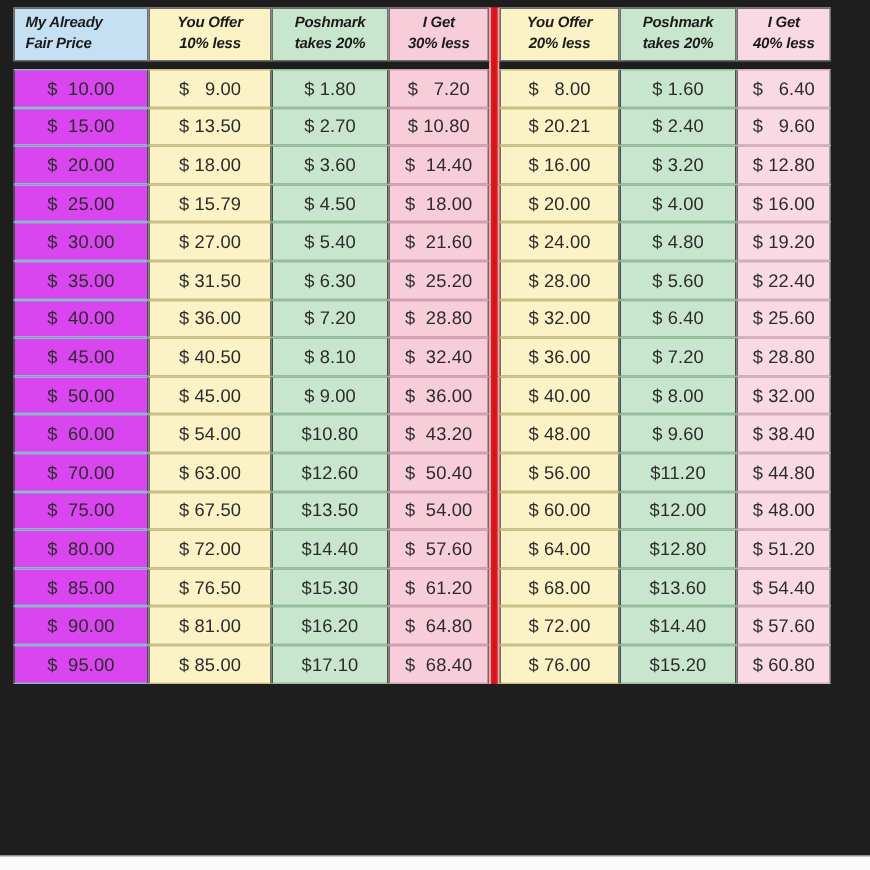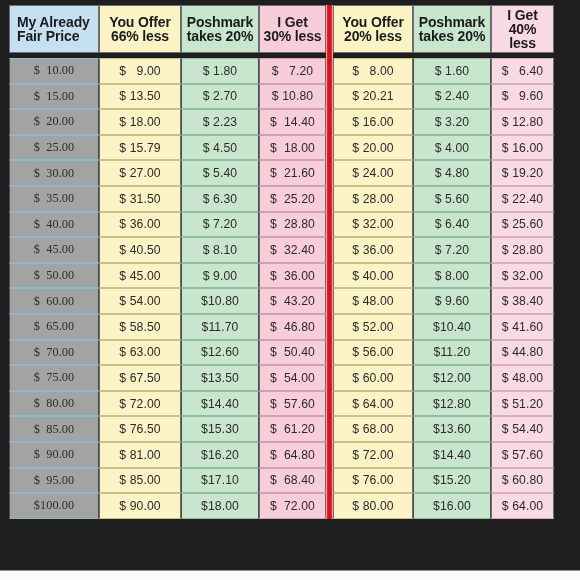--- a/index.html
+++ b/index.html
@@ -50,30 +50,31 @@
   col.c1 { width: 82px; }
   col.c2 { width: 78px; }
   col.c3 { width: 67px; }
   col.cred { width: 7px; }
   col.c4 { width: 80px; }
   col.c5 { width: 78px; }
   col.c6 { width: 63px; }
 
   
   thead th {
-    height: 48px;
+    height: 36px;
     vertical-align: middle;
-    font-size: 14px;
+    font-size: 10px;
     font-weight: bold;
     color: #1b1b1b;
     line-height: 14px;
     letter-spacing: -0.15px;
     text-align: center;
     padding: 0 2px;
     border: 1px solid #6d6d6d;
+    font-style: italic;
   }
   thead th .l1 { display: block; }
   thead th .l2 { display: block; }
 
   th.h0 { background: #c4e0f2; text-align: left; padding-left: 7px; }
   th.h1 { background: #fbf2c6; }
   th.h2 { background: #c8e6cd; }
   th.h3 { background: #f8cdda; }
   th.h4 { background: #fbf2c6; }
   th.h5 { background: #c8e6cd; }
@@ -95,21 +96,21 @@
     letter-spacing: 0.1px;
     text-align: center;
     padding: 0 4px;
     white-space: pre;
     border-left: 1px solid #8a8a8a;
     border-right: 1px solid #8a8a8a;
     border-top: 1px solid #9aa6ae;
     border-bottom: 1px solid #9aa6ae;
   }
 
-  tbody td.d0 { background: #a3a3a3; border-top-color:#8fb6cf; border-bottom-color:#8fb6cf; border-left-color:#4b4b4b; border-right-color:#4b4b4b;font-family:Liberation Serif, serif; }
+  tbody td.d0 { background: #d946ef; border-top-color:#8fb6cf; border-bottom-color:#8fb6cf; border-left-color:#4b4b4b; border-right-color:#4b4b4b; }
   tbody td.d1 { background: #fbf2c6; border-top-color:#cabf86; border-bottom-color:#cabf86; border-left-color:#6d6d6d; border-right-color:#6d6d6d; }
   tbody td.d2 { background: #c8e6cd; border-top-color:#95bd9c; border-bottom-color:#95bd9c; border-left-color:#4b4b4b; border-right-color:#4b4b4b; }
   tbody td.d3 { background: #f8cdda; border-top-color:#d49fb0; border-bottom-color:#d49fb0; border-left-color:#6d6d6d; border-right-color:#6d6d6d; }
   tbody td.d4 { background: #fbf2c6; border-top-color:#cabf86; border-bottom-color:#cabf86; border-left-color:#6d6d6d; border-right-color:#6d6d6d; }
   tbody td.d5 { background: #c8e6cd; border-top-color:#95bd9c; border-bottom-color:#95bd9c; border-left-color:#4b4b4b; border-right-color:#4b4b4b; }
   tbody td.d6 { background: #f8d9e4; border-top-color:#d4aebc; border-bottom-color:#d4aebc; border-left-color:#6d6d6d; border-right-color:#6d6d6d; }
 
   
   td.redsep, th.redsep {
     padding: 0;
@@ -144,21 +145,21 @@
           <col class="c6">
       </colgroup>
       <thead>
         <tr>
           <th class="h0">
             <span class="l1">My Already</span>
             <span class="l2">Fair Price</span>
           </th>
           <th class="h1">
             <span class="l1">You Offer</span>
-            <span class="l2">66% less</span>
+            <span class="l2">10% less</span>
           </th>
           <th class="h2">
             <span class="l1">Poshmark</span>
             <span class="l2">takes 20%</span>
           </th>
           <th class="h3">
             <span class="l1">I Get</span>
             <span class="l2">30% less</span>
           </th>
           <th class="redsep"></th>
@@ -203,21 +204,21 @@
             <td class="d2">$ 2.70</td>
             <td class="d3">$ 10.80</td>
             <td class="redsep"></td>
             <td class="d4">$ 20.21</td>
             <td class="d5">$ 2.40</td>
             <td class="d6">$   9.60</td>
           </tr>
           <tr>
             <td class="d0">$  20.00</td>
             <td class="d1">$ 18.00</td>
-            <td class="d2">$ 2.23</td>
+            <td class="d2">$ 3.60</td>
             <td class="d3">$  14.40</td>
             <td class="redsep"></td>
             <td class="d4">$ 16.00</td>
             <td class="d5">$ 3.20</td>
             <td class="d6">$ 12.80</td>
           </tr>
           <tr>
             <td class="d0">$  25.00</td>
             <td class="d1">$ 15.79</td>
             <td class="d2">$ 4.50</td>
@@ -281,30 +282,20 @@
             <td class="d0">$  60.00</td>
             <td class="d1">$ 54.00</td>
             <td class="d2">$10.80</td>
             <td class="d3">$  43.20</td>
             <td class="redsep"></td>
             <td class="d4">$ 48.00</td>
             <td class="d5">$ 9.60</td>
             <td class="d6">$ 38.40</td>
           </tr>
           <tr>
-            <td class="d0">$  65.00</td>
-            <td class="d1">$ 58.50</td>
-            <td class="d2">$11.70</td>
-            <td class="d3">$  46.80</td>
-            <td class="redsep"></td>
-            <td class="d4">$ 52.00</td>
-            <td class="d5">$10.40</td>
-            <td class="d6">$ 41.60</td>
-          </tr>
-          <tr>
             <td class="d0">$  70.00</td>
             <td class="d1">$ 63.00</td>
             <td class="d2">$12.60</td>
             <td class="d3">$  50.40</td>
             <td class="redsep"></td>
             <td class="d4">$ 56.00</td>
             <td class="d5">$11.20</td>
             <td class="d6">$ 44.80</td>
           </tr>
           <tr>
@@ -350,28 +341,18 @@
           <tr>
             <td class="d0">$  95.00</td>
             <td class="d1">$ 85.00</td>
             <td class="d2">$17.10</td>
             <td class="d3">$  68.40</td>
             <td class="redsep"></td>
             <td class="d4">$ 76.00</td>
             <td class="d5">$15.20</td>
             <td class="d6">$ 60.80</td>
           </tr>
-          <tr>
-            <td class="d0">$100.00</td>
-            <td class="d1">$ 90.00</td>
-            <td class="d2">$18.00</td>
-            <td class="d3">$  72.00</td>
-            <td class="redsep"></td>
-            <td class="d4">$ 80.00</td>
-            <td class="d5">$16.00</td>
-            <td class="d6">$ 64.00</td>
-          </tr>
         </tbody>
     </table>
   </div>
 
   <div id="bottom-strip"></div>
 </div>
 
 </body></html>

